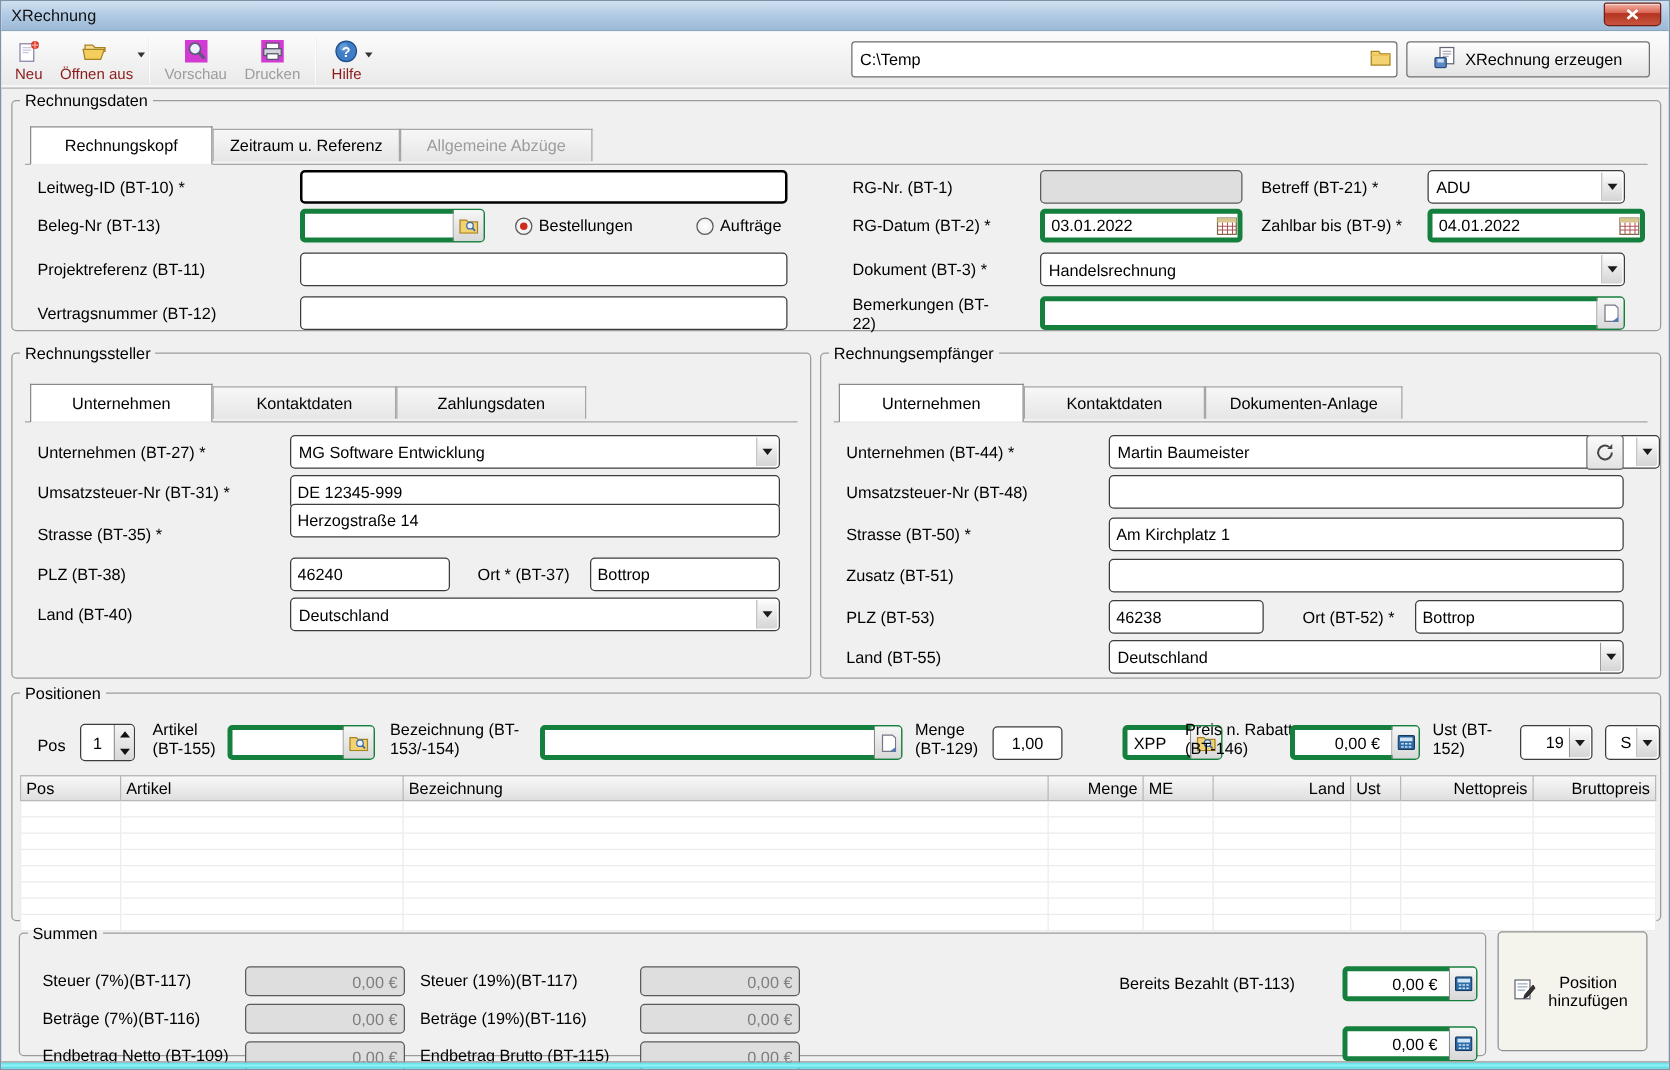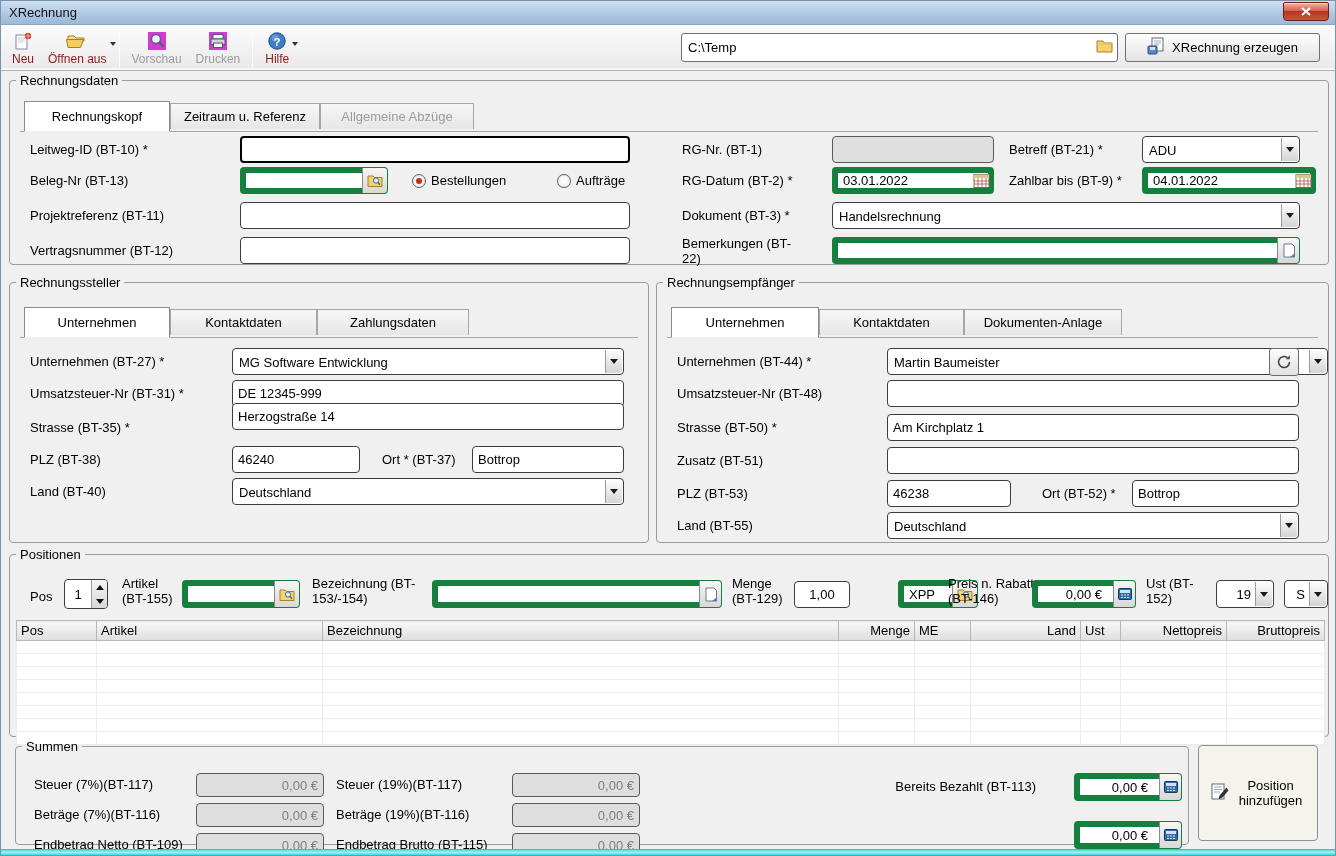--- a/index.html
+++ b/index.html
@@ -52,21 +52,21 @@
   .tab.active{height:31px;background:#fff;border-color:#8a8a8a;margin-bottom:-1px;
     border-bottom:1px solid #f0f0f0;z-index:3}
   .tab.off{color:#9c9c9c}
   
   .inp{position:absolute;border:1px solid #3c3c3c;border-radius:4px;background:#fff;
     font-size:13px;font-family:inherit;padding:0 5px;height:27px}
   .inp.focus{border:2px solid #000}
   .inp.dis{background:#dedede;color:#7e7e7e;border-color:#5a5a5a}
   .inp.money{text-align:right}
   .fld{position:absolute}
-  .fld>input{width:100%;height:100%;border:6px solid #15803d;border-radius:4px;
+  .fld>input{width:100%;height:100%;border:4px solid #15803d;border-radius:4px;
     background:#fff;font-size:13px;font-family:inherit;padding:0 5px}
   .fld.icon-r>input{padding-right:28px}
   .inbtn{position:absolute;right:1px;top:1px;bottom:1px;width:25px;
     background:linear-gradient(#f6f6f6,#d8d8d8);border-left:1px solid #8a8a8a;
     border-radius:0 3px 3px 0;display:flex;align-items:center;justify-content:center}
   .inicon{position:absolute;right:4px;top:50%;transform:translateY(-50%);display:flex}
   
   .combo{position:absolute;background:#fff;border:1px solid #3c3c3c;border-radius:4px;height:27px}
   .combo .val{position:absolute;left:6px;top:50%;transform:translateY(-50%);white-space:nowrap}
   .combo.valr .val{left:auto;right:22px}

